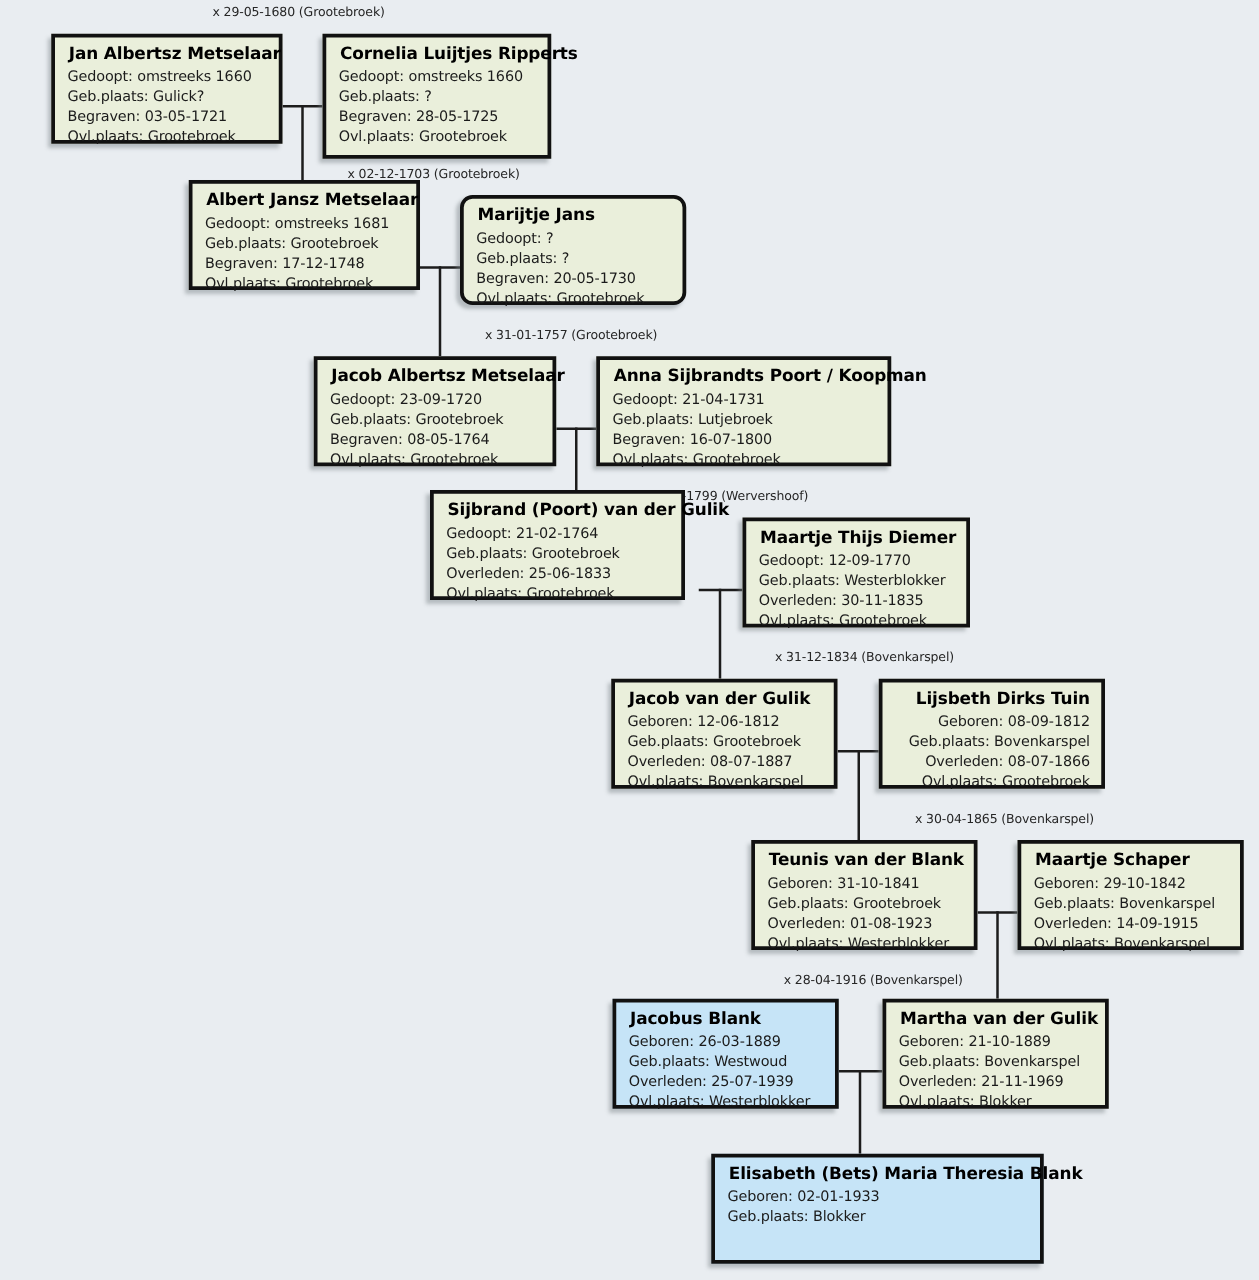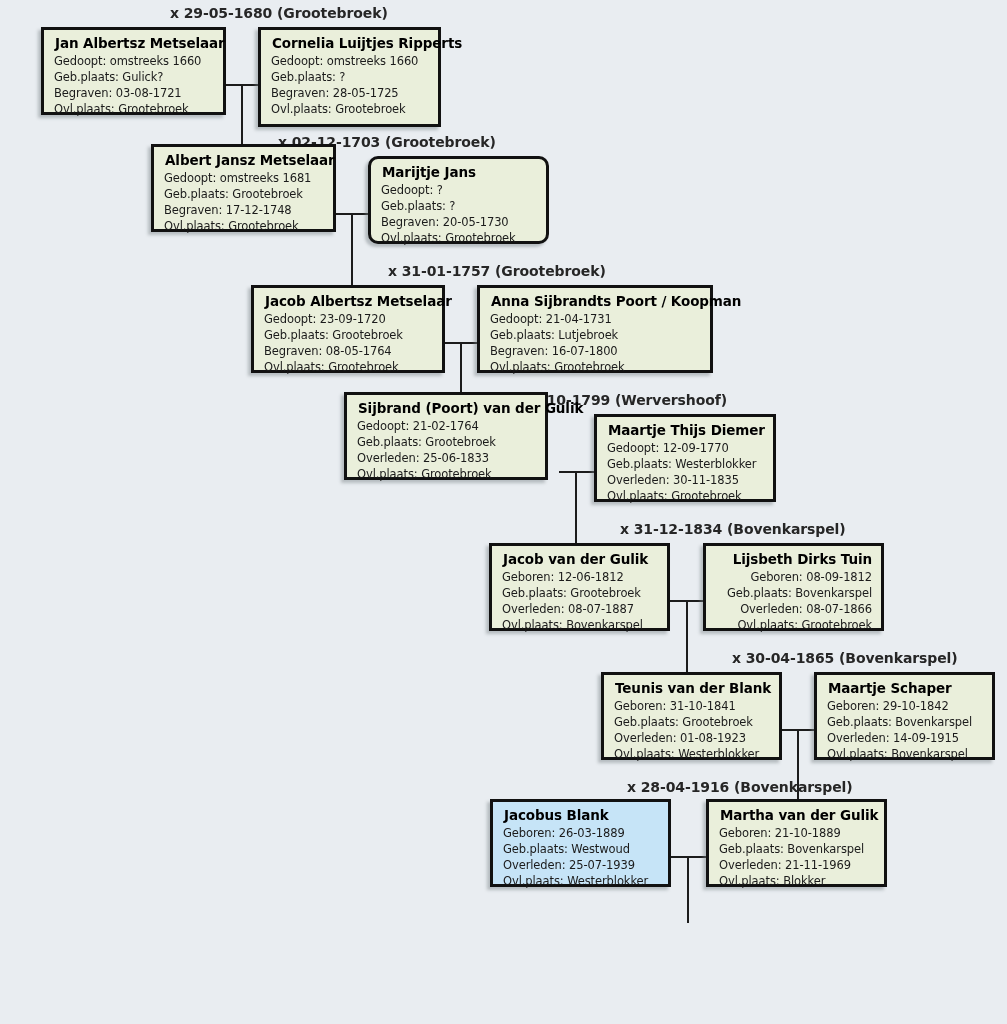--- a/index.html
+++ b/index.html
@@ -53,25 +53,24 @@
     color: #1b1b1b;
     margin: 0 0 4.5px 1px;
     white-space: nowrap;
     letter-spacing: -0.1px;
   }
   .card .fld:last-child { margin-bottom: 0; }
 
   
   .marr {
     position: absolute;
-    font-size: 14px;
+    font-size: 10px;
     color: #262626;
     white-space: nowrap;
     letter-spacing: -0.1px;
-    font-weight: bold;
   }
 </style>
 </head>
 <body style="background: rgb(233, 237, 241);">
 
 <div id="tree">
     <div class="line h" style="left: 226px; top: 84px; width: 32px; background: rgb(28, 28, 28);"></div>
     <div class="line v" style="left: 241px; top: 84px; height: 72px; background: rgb(28, 28, 28);"></div>
     <div class="line h" style="left: 336px; top: 213px; width: 32px; background: rgb(28, 28, 28);"></div>
     <div class="line v" style="left: 351px; top: 213px; height: 72px; background: rgb(28, 28, 28);"></div>
@@ -89,21 +88,21 @@
     <div class="marr" style="left: 278px; top: 134px;">x 02-12-1703 (Grootebroek)</div>
     <div class="marr" style="left: 388px; top: 263px;">x 31-01-1757 (Grootebroek)</div>
     <div class="marr" style="left: 508px; top: 392px;">x 06-10-1799 (Wervershoof)</div>
     <div class="marr" style="left: 620px; top: 521px;">x 31-12-1834 (Bovenkarspel)</div>
     <div class="marr" style="left: 732px; top: 650px;">x 30-04-1865 (Bovenkarspel)</div>
     <div class="marr" style="left: 627px; top: 779px;">x 28-04-1916 (Bovenkarspel)</div>
     <div class="card" style="left: 41px; top: 27px; width: 185px; height: 88px; border-color: rgb(17, 17, 17); background: rgb(234, 239, 219);">
       <div class="nm">Jan Albertsz Metselaar</div>
       <div class="fld">Gedoopt: omstreeks 1660</div>
       <div class="fld">Geb.plaats: Gulick?</div>
-      <div class="fld">Begraven: 03-08-1721</div>
+      <div class="fld">Begraven: 03-05-1721</div>
       <div class="fld">Ovl.plaats: Grootebroek</div>
     </div>
     <div class="card" style="left: 258px; top: 27px; width: 183px; height: 100px; border-color: rgb(17, 17, 17); background: rgb(234, 239, 219);">
       <div class="nm">Cornelia Luijtjes Ripperts</div>
       <div class="fld">Gedoopt: omstreeks 1660</div>
       <div class="fld">Geb.plaats: ?</div>
       <div class="fld">Begraven: 28-05-1725</div>
       <div class="fld">Ovl.plaats: Grootebroek</div>
     </div>
     <div class="card" style="left: 151px; top: 144px; width: 185px; height: 88px; border-color: rgb(17, 17, 17); background: rgb(234, 239, 219);">
@@ -183,13 +182,18 @@
       <div class="fld">Overleden: 25-07-1939</div>
       <div class="fld">Ovl.plaats: Westerblokker</div>
     </div>
     <div class="card" style="left: 706px; top: 799px; width: 181px; height: 88px; border-color: rgb(17, 17, 17); background: rgb(234, 239, 219);">
       <div class="nm">Martha van der Gulik</div>
       <div class="fld">Geboren: 21-10-1889</div>
       <div class="fld">Geb.plaats: Bovenkarspel</div>
       <div class="fld">Overleden: 21-11-1969</div>
       <div class="fld">Ovl.plaats: Blokker</div>
     </div>
+    <div class="card blue" style="left: 569px; top: 923px; width: 266px; height: 88px; border-color: rgb(17, 17, 17); background: rgb(198, 228, 247);">
+      <div class="nm">Elisabeth (Bets) Maria Theresia Blank</div>
+      <div class="fld">Geboren: 02-01-1933</div>
+      <div class="fld">Geb.plaats: Blokker</div>
+    </div>
   </div>
 
 </body></html>

